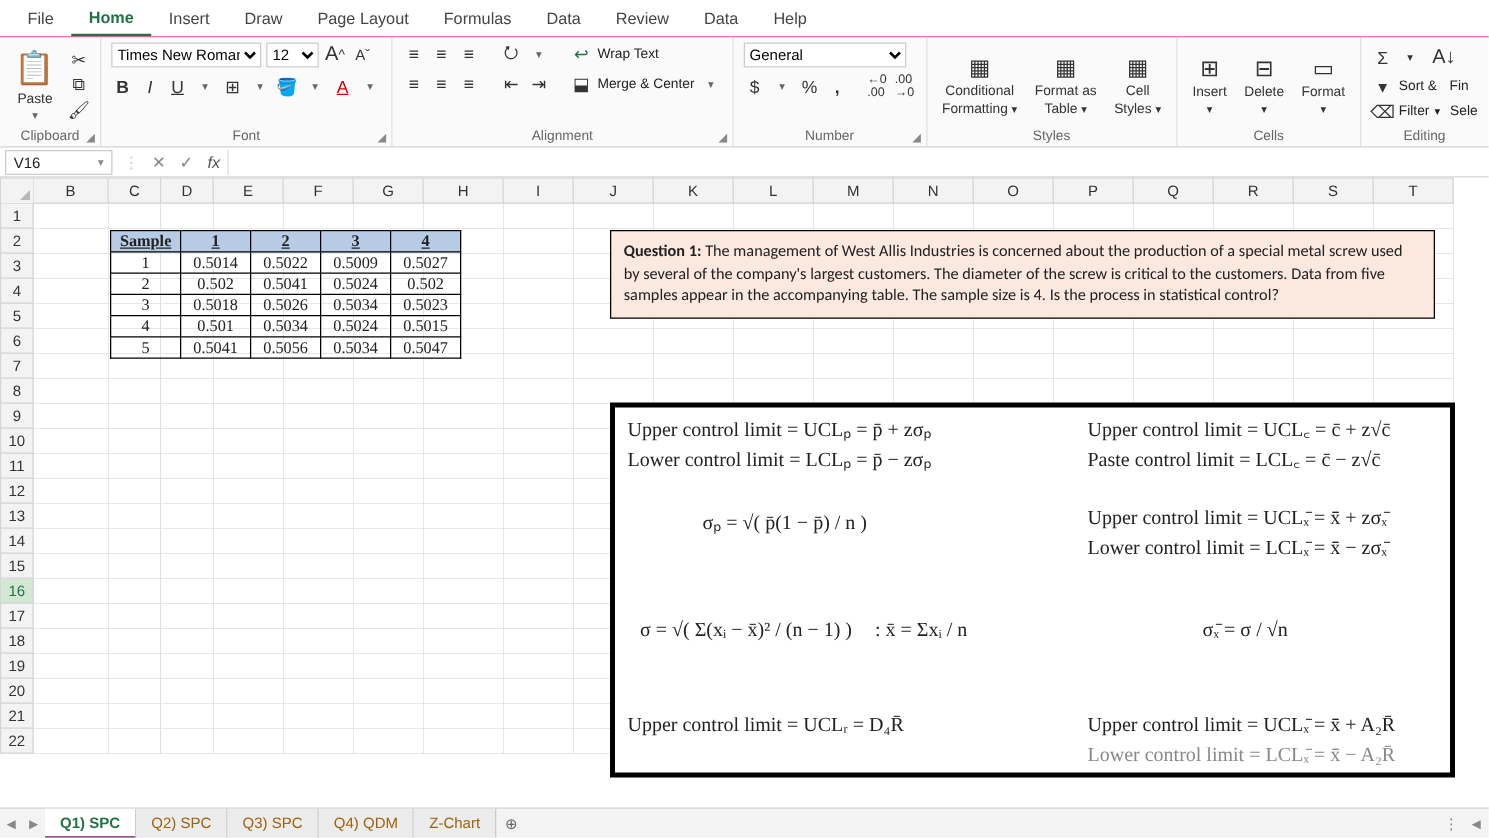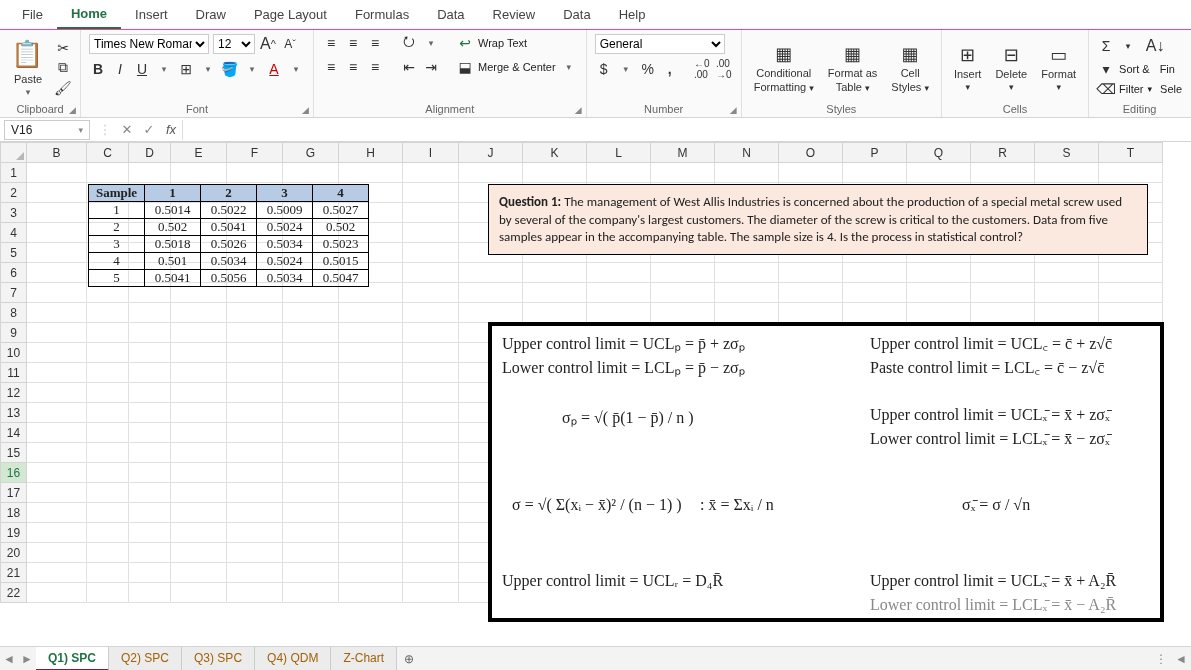--- a/index.html
+++ b/index.html
@@ -42,21 +42,21 @@
 .rowhead { width: 26px; }
 .corner { width: 26px; height: 20px; background: #f3f3f3; border: 1px solid #d4d4d4; position:relative; }
 .corner::after { content:''; position:absolute; right:2px; bottom:2px; width:0; height:0; border-right:8px solid #b7b7b7; border-top:8px solid transparent; }
 td.cell { border: 1px solid #e0e0e0; height: 20px; padding: 0 4px; font-size: 12px; vertical-align: middle; position:relative; background:#fff; }
 tr.row16 .rowhead { background:#d2e8d2; color:#217346; }
 
 
 .dtable { position:absolute; left: 88px; top: 42px; font-family: "Times New Roman", serif; }
 .dtable table { border-collapse: collapse; }
 .dtable th, .dtable td { border: 1.5px solid #000; height: 17px; text-align: center; font-size: 13px; }
-.dtable th { background: #b7cce4; font-weight: bold; }
+.dtable th { background: #b7cce4; font-weight: bold; text-decoration: underline; }
 .dtable .samp { width: 56px; }
 .dtable .col { width: 56px; }
 
 
 .qbox { position:absolute; left: 488px; top: 42px; width: 660px; background: #fbe9e0; border: 1.5px solid #000; padding: 8px 10px; font-family: Calibri, Arial, sans-serif; font-size: 13px; line-height: 1.35; }
 
 
 .formbox { position:absolute; left: 488px; top: 180px; width: 676px; height: 300px; border: 4px solid #000; background:#fff; font-family: "Times New Roman", serif; font-size: 16px; padding: 14px 18px; overflow:hidden; }
 .formbox .fl { position:absolute; }
 .sup { font-size: 11px; vertical-align: super; }

